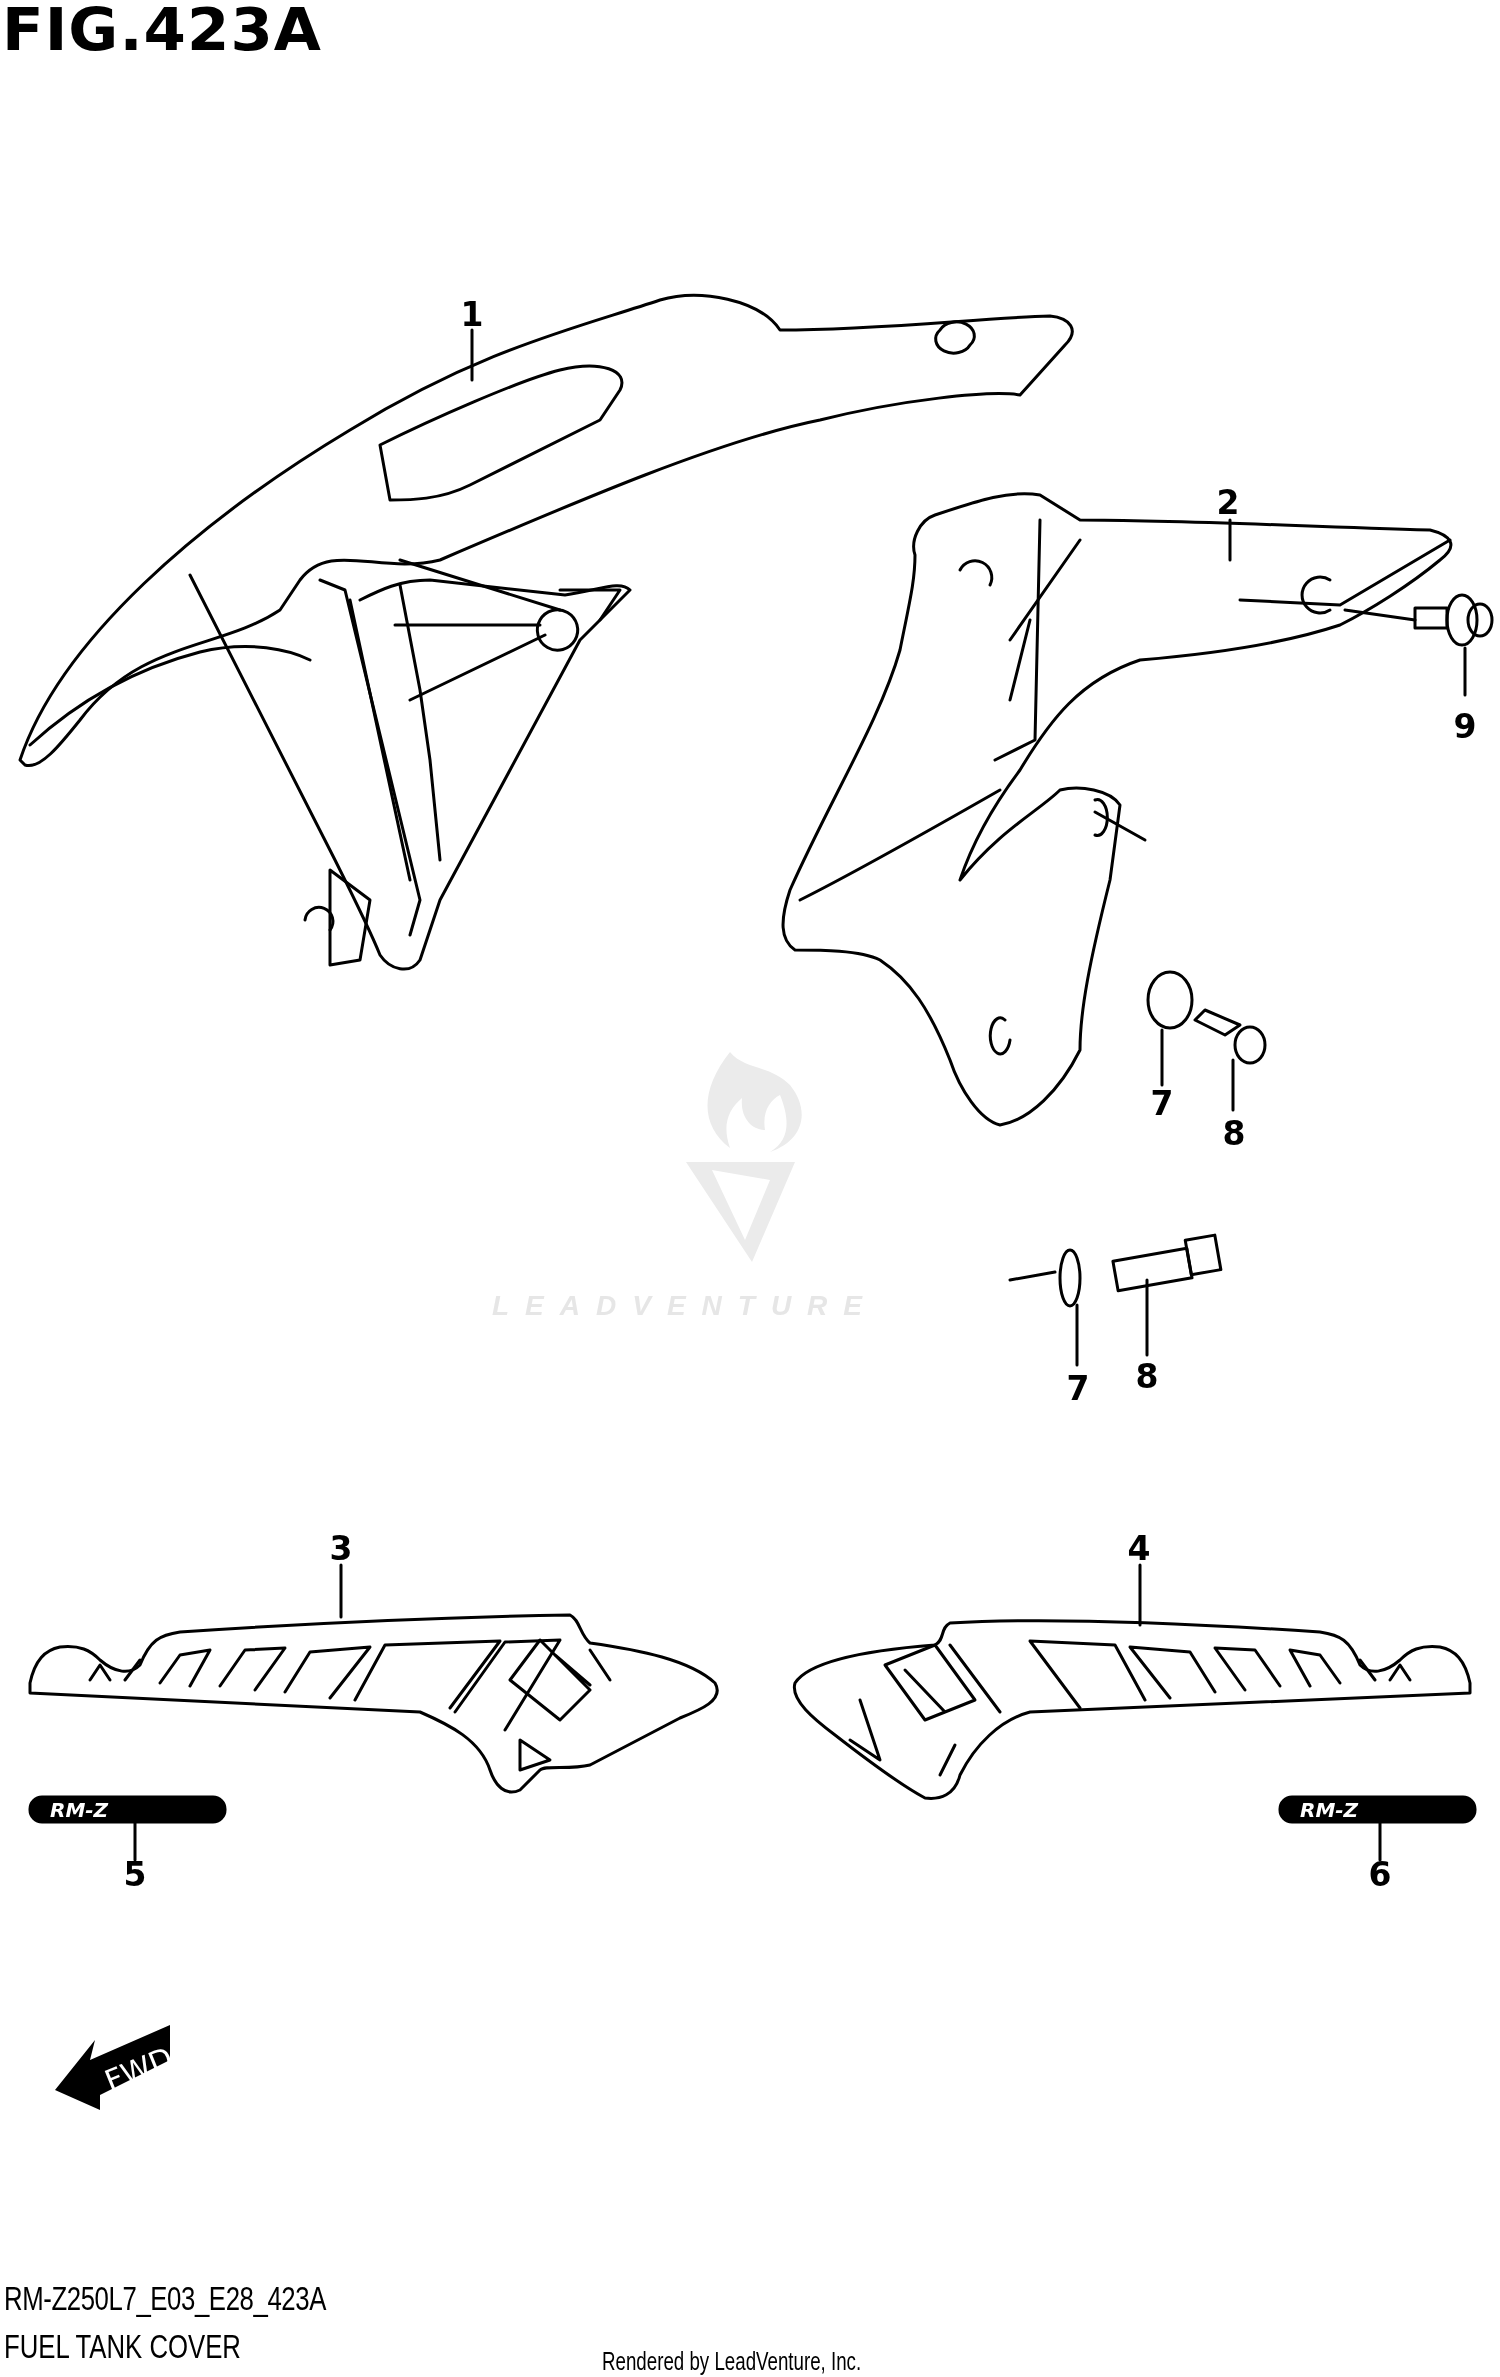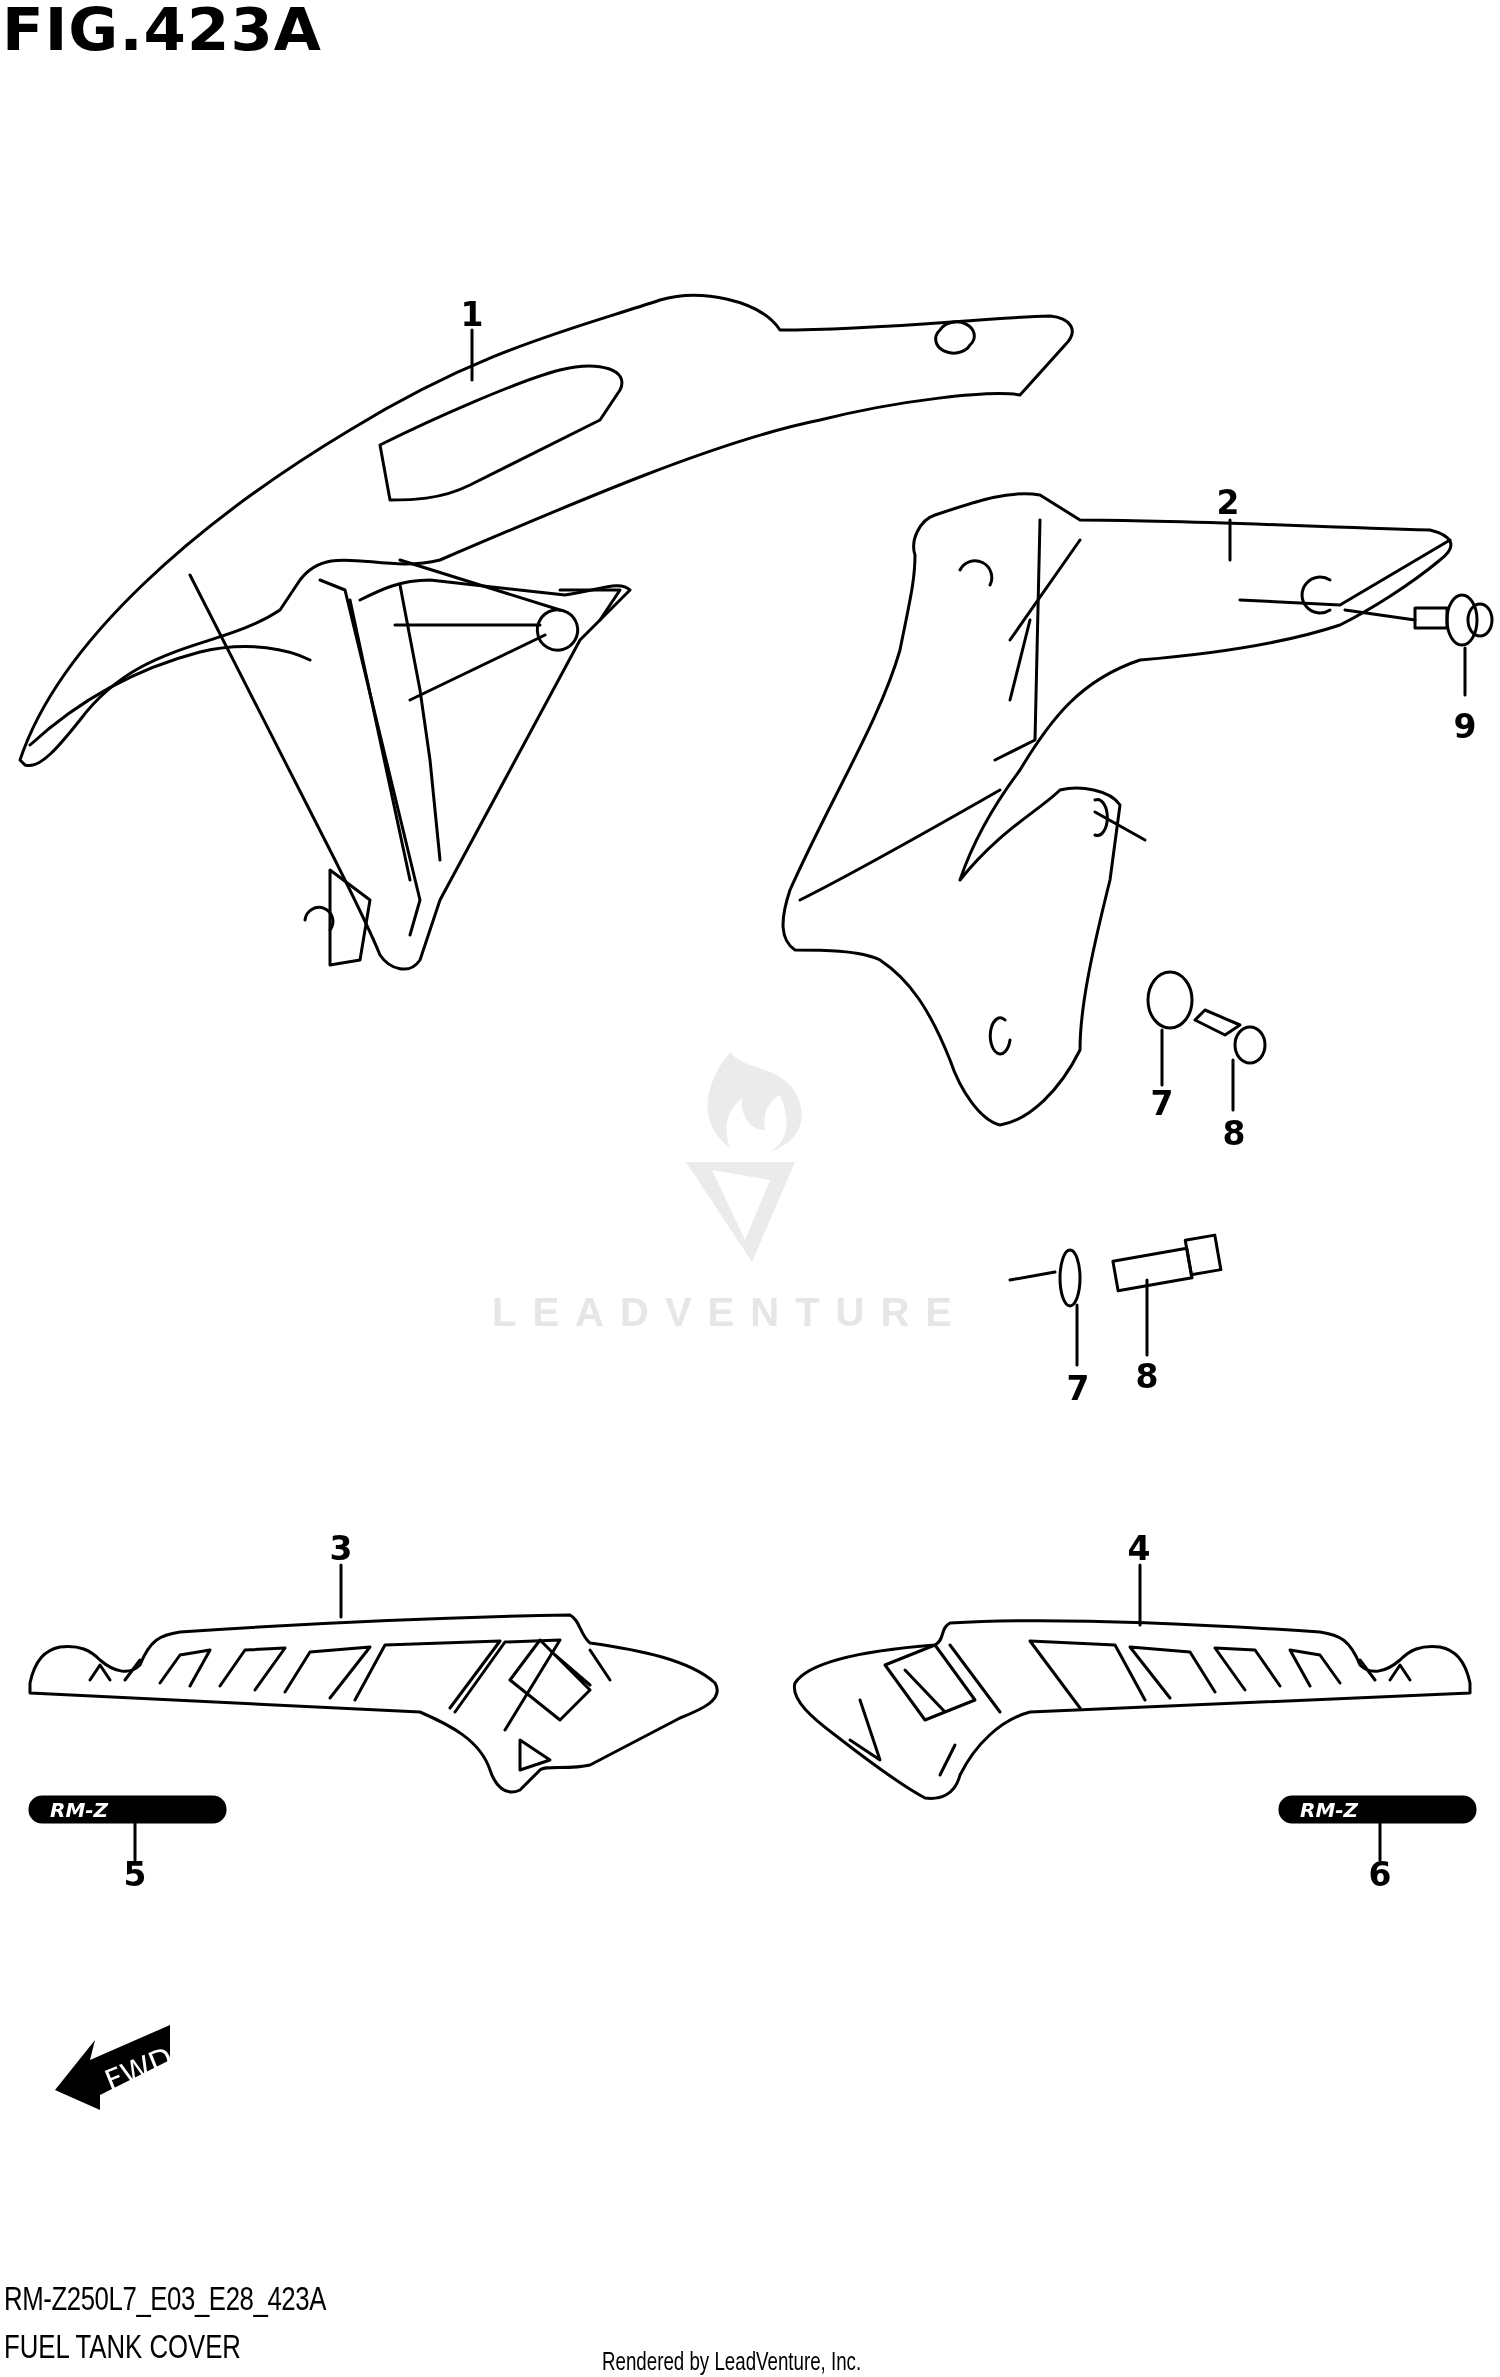--- a/index.html
+++ b/index.html
@@ -3,21 +3,21 @@
 <meta charset="utf-8">
 <style>
   html,body{margin:0;padding:0;background:#fff;}
   body{width:1500px;height:2377px;position:relative;overflow:hidden;font-family:"Liberation Sans",sans-serif;color:#000;}
   .title{position:absolute;left:2px;top:-4px;font-family:"DejaVu Sans",sans-serif;font-weight:bold;font-size:58px;letter-spacing:1px;transform:scaleX(1.05);transform-origin:left top;}
   svg.art{position:absolute;left:0;top:0;width:1500px;height:2377px;}
   .callout{position:absolute;font-family:"DejaVu Sans",sans-serif;font-weight:bold;font-size:33px;line-height:1;text-align:center;width:40px;margin-left:-20px;}
   .footer-code{position:absolute;left:4px;top:2280px;font-size:33px;transform:scaleX(0.78);transform-origin:left top;letter-spacing:-0.5px;}
   .footer-name{position:absolute;left:4px;top:2328px;font-size:33px;transform:scaleX(0.78);transform-origin:left top;}
   .footer-credit{position:absolute;left:602px;top:2346px;font-size:26px;transform:scaleX(0.72);transform-origin:left top;}
-  .wm-text{position:absolute;left:492px;top:1290px;font-size:40px;color:#e6e6e6;letter-spacing:16px;font-weight:bold;}
+  .wm-text{position:absolute;left:492px;top:1290px;font-size:28px;color:#e6e6e6;letter-spacing:16px;font-weight:bold;font-style:italic;}
   .fwd{position:absolute;left:45px;top:2000px;}
 </style>
 </head>
 <body>
 
 <div class="title">FIG.423A</div>
 
 <svg class="art" viewBox="0 0 1500 2377" style="pointer-events:none">
   <g fill="#ebebeb">
     <path d="M730 1052 C700 1090 700 1125 730 1148 C722 1125 728 1110 742 1098 C740 1118 752 1130 765 1130 C762 1112 770 1100 780 1095 C790 1120 790 1140 770 1152 C805 1140 810 1110 790 1085 C770 1065 745 1070 730 1052 Z"></path>

